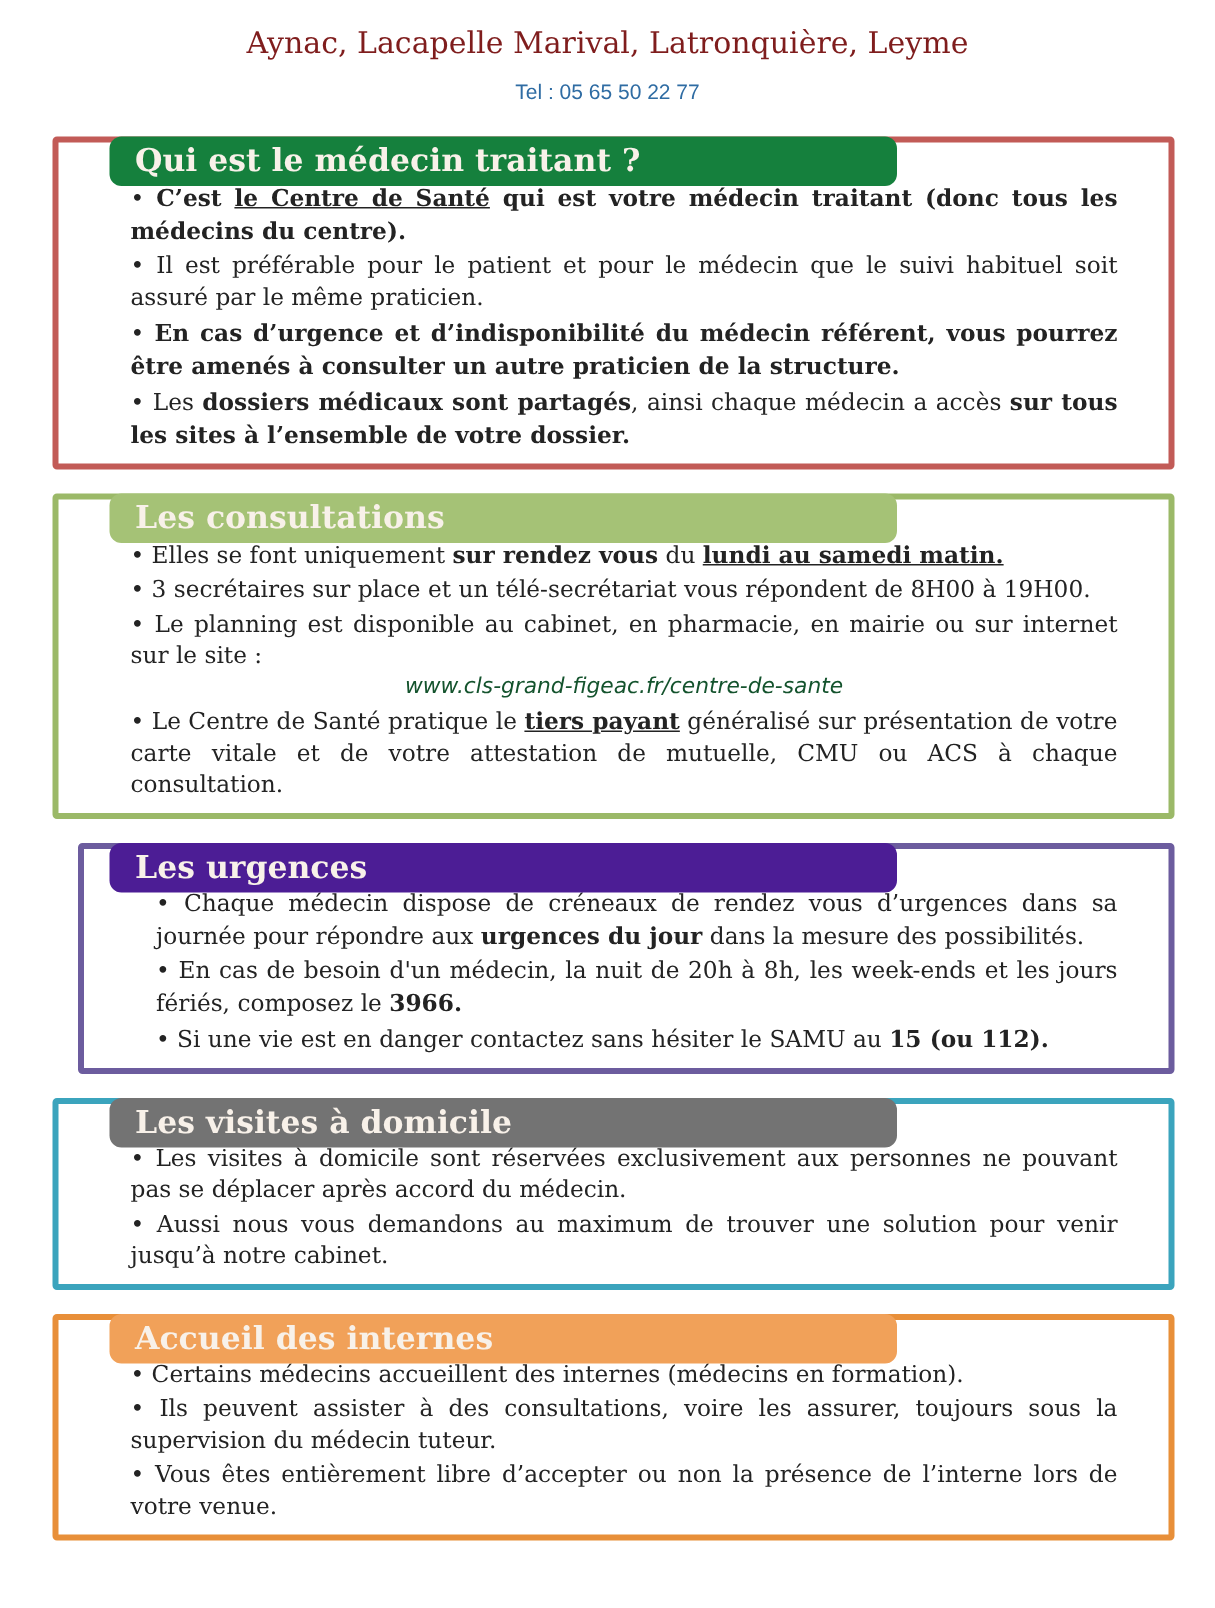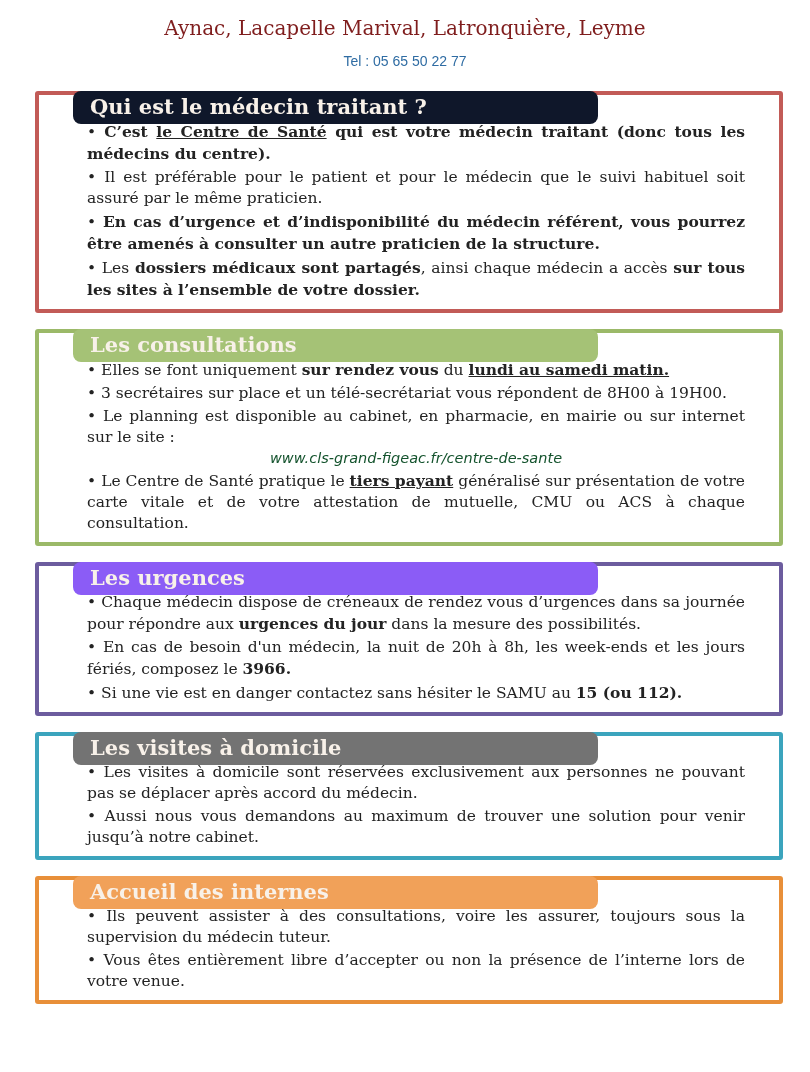--- a/index.html
+++ b/index.html
@@ -69,21 +69,21 @@
 
 <div class="page">
 
   <header class="hdr">
     <div class="subtitle">Aynac, Lacapelle Marival, Latronquière, Leyme</div>
     <div class="phone">Tel : 05 65 50 22 77</div>
   </header>
 
   <main id="sections-root">
       <section class="section">
-        <div class="bar" style="background: #0f172a;">
+        <div class="bar" style="background: #15803d;">
           <h2>Qui est le médecin traitant ?</h2>
         </div>
         <div class="box" style="border-color: rgb(194, 91, 87);">
           <ul>
             <li><span class="b">C’est </span><span class="b u">le Centre de Santé</span><span class="b"> qui est votre médecin traitant (donc tous les médecins du centre).</span></li>
             <li><span>Il est préférable pour le patient et pour le médecin que le suivi habituel soit assuré par le même praticien.</span></li>
             <li><span class="b">En cas d’urgence et d’indisponibilité du médecin référent, vous pourrez être amenés à consulter un autre praticien de la structure.</span></li>
             <li><span>Les </span><span class="b">dossiers médicaux sont partagés</span><span>, ainsi chaque médecin a accès </span><span class="b">sur tous les sites  à l’ensemble de votre dossier.</span></li>
           </ul>
         </div>
@@ -95,24 +95,24 @@
         <div class="box" style="border-color: rgb(155, 185, 104);">
           <ul>
             <li><span>Elles se font uniquement </span><span class="b">sur rendez vous</span><span> du </span><span class="b u">lundi au samedi matin.</span></li>
             <li><span>3 secrétaires sur place et  un télé-secrétariat  vous répondent  de 8H00 à 19H00.</span></li>
             <li><span>Le planning est disponible au cabinet, en pharmacie, en mairie ou sur internet sur le site :</span><div class="link-line">www.cls-grand-figeac.fr/centre-de-sante</div></li>
             <li><span>Le Centre de Santé pratique  le </span><span class="b u">tiers payant</span><span> généralisé sur présentation de  votre carte vitale et de votre attestation de mutuelle, CMU ou ACS à chaque consultation.</span></li>
           </ul>
         </div>
       </section>
       <section class="section">
-        <div class="bar" style="background: #8b5cf6;">
+        <div class="bar" style="background: #4c1d95;">
           <h2>Les urgences</h2>
         </div>
-        <div class="box" style="border-color: rgb(108, 92, 158);">
+        <div class="box" style="border-color: rgb(108, 92, 158); margin-left: 17px;">
           <ul>
             <li><span>Chaque médecin dispose de créneaux de rendez vous  d’urgences  dans sa journée pour répondre aux </span><span class="b">urgences du jour</span><span>  dans la mesure des possibilités.</span></li>
             <li><span>En cas de besoin d'un médecin, la nuit de 20h à 8h, les week-ends et les jours fériés, composez le </span><span class="b">3966.</span></li>
             <li><span>Si une vie est en danger contactez sans hésiter le SAMU au  </span><span class="b">15 (ou 112).</span></li>
           </ul>
         </div>
       </section>
       <section class="section">
         <div class="bar" style="background: #737373;">
           <h2>Les visites à domicile</h2>
@@ -123,20 +123,21 @@
             <li><span>Aussi nous  vous demandons au maximum de trouver une solution pour venir jusqu’à notre cabinet.</span></li>
           </ul>
         </div>
       </section>
       <section class="section">
         <div class="bar" style="background: rgb(241, 161, 89);">
           <h2>Accueil des internes</h2>
         </div>
         <div class="box" style="border-color: rgb(232, 143, 57);">
           <ul>
+            <li><span>Certains médecins accueillent des internes (médecins en formation).</span></li>
             <li><span>Ils peuvent assister à des consultations,  voire les  assurer, toujours sous la supervision du médecin tuteur.</span></li>
             <li><span>Vous êtes entièrement libre d’accepter ou non la présence de l’interne  lors de votre venue.</span></li>
           </ul>
         </div>
       </section>
     </main>
 
 </div>
 
 </body></html>

